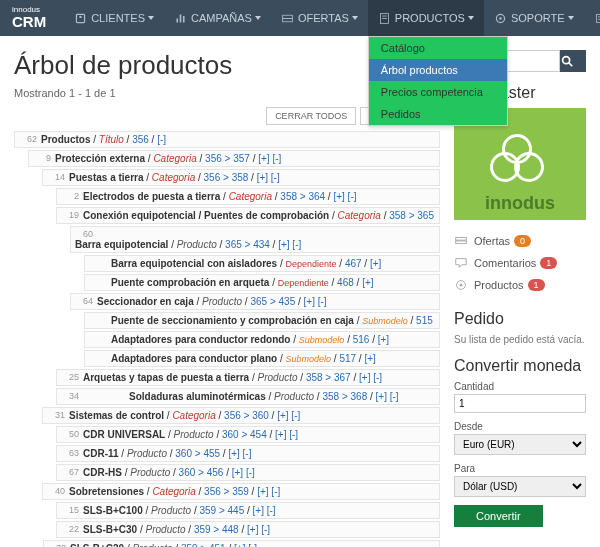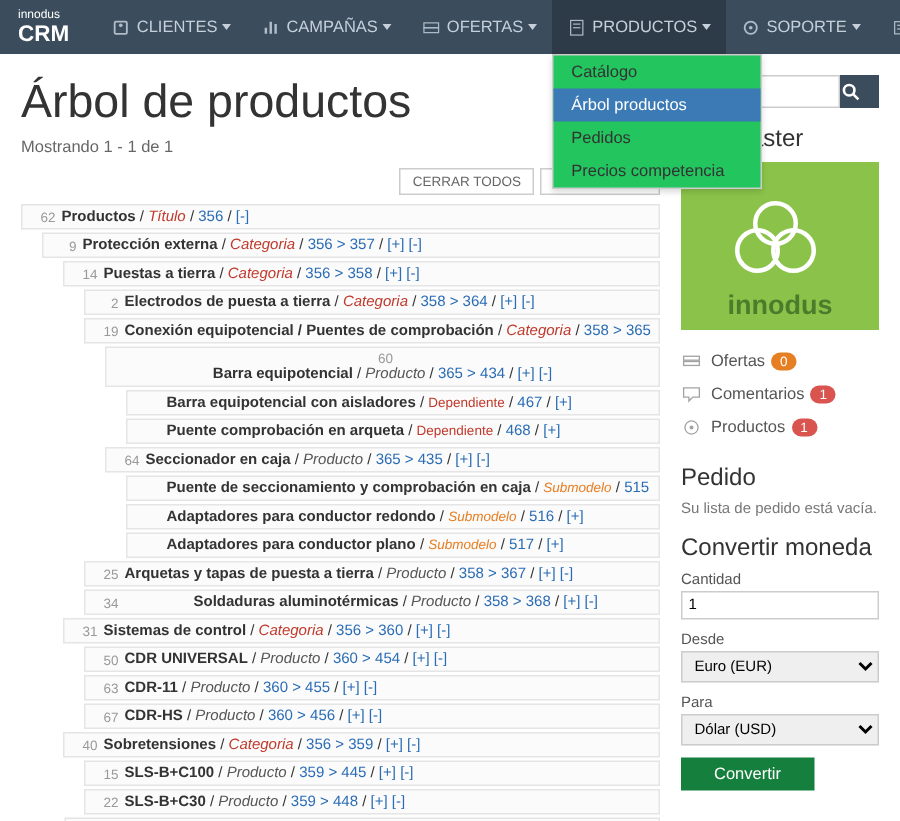--- a/index.html
+++ b/index.html
@@ -12,25 +12,25 @@
 .nav-item{display:flex;align-items:center;color:#c5d0da;padding:0 10px;font-size:11px;cursor:pointer;position:relative}
 .nav-item.active{background:#2d3a47}
 .nav-item .ico{width:13px;height:13px;margin-right:4px;opacity:.85}
 .caret{margin-left:3px;width:0;height:0;border-left:3px solid transparent;border-right:3px solid transparent;border-top:4px solid currentColor}
 .nav-spacer{flex:1}
 .dropdown{position:absolute;top:36px;left:0;background:#22c55e;border:1px solid #ccc;min-width:140px;box-shadow:0 2px 4px rgba(0,0,0,.15);z-index:10}
 .dropdown-item{padding:5px 12px;font-size:11px;color:#333;cursor:pointer}
 .dropdown-item.active{background:#3b7ab5;color:#fff}
 .container{display:flex;padding:14px;gap:14px}
 .main{flex:1;min-width:0}
-h1{font-size:31px;font-weight:400;color:#333;margin-bottom:6px}
+h1{font-size:26px;font-weight:400;color:#333;margin-bottom:6px}
 .show-info{font-size:11px;color:#666;margin-bottom:8px}
 .btn-row{display:flex;justify-content:flex-end;gap:4px;margin-bottom:6px}
 .btn-sm{border:1px solid #ccc;background:#fff;padding:3px 8px;font-size:9px;color:#666;cursor:pointer}
-.tree-row{display:flex;align-items:center;border:1px solid #e5e5e5;background:#fbfbfb;margin-bottom:2px;padding:2px 4px;font-size:10px}
+.tree-row{display:flex;border:1px solid #e5e5e5;background:#fbfbfb;margin-bottom:2px;padding:2px 4px;font-size:10px}
 .tree-row .num{width:18px;text-align:right;color:#999;margin-right:4px;font-size:9px}
 .tree-row .txt{flex:1;white-space:nowrap;overflow:hidden}
 .tree-row b{font-weight:bold}
 .cat{color:#c0392b;font-style:italic}
 .prod{color:#555;font-style:italic}
 .dep{color:#c0392b;font-size:9px}
 .sub{color:#e67e22;font-style:italic;font-size:9px}
 .link{color:#2a6cb5}
 .ctrl{color:#2a6cb5}
 .sidebar{width:132px;flex-shrink:0}
@@ -93,22 +93,22 @@
         <svg class="ico" viewBox="0 0 16 16">
           <rect x="3" y="2" width="10" height="12" fill="none" stroke="currentColor"></rect>
           <line x1="5" y1="5" x2="11" y2="5" stroke="currentColor"></line>
           <line x1="5" y1="8" x2="11" y2="8" stroke="currentColor"></line>
         </svg>
         <span>PRODUCTOS</span>
         <span class="caret"></span>
         <div class="dropdown">
           <div class="dropdown-item">Catálogo</div>
           <div class="dropdown-item active">Árbol productos</div>
+          <div class="dropdown-item">Precios competencia</div>
           <div class="dropdown-item">Pedidos</div>
-          <div class="dropdown-item">Precios competencia</div>
         </div>
       </div>
       <div class="nav-item">
         <svg class="ico" viewBox="0 0 16 16">
           <circle cx="8" cy="8" r="5" fill="none" stroke="currentColor" stroke-width="1.5"></circle>
           <circle cx="8" cy="8" r="1.5" fill="currentColor"></circle>
         </svg>
         <span>SOPORTE</span>
         <span class="caret"></span>
       </div>

